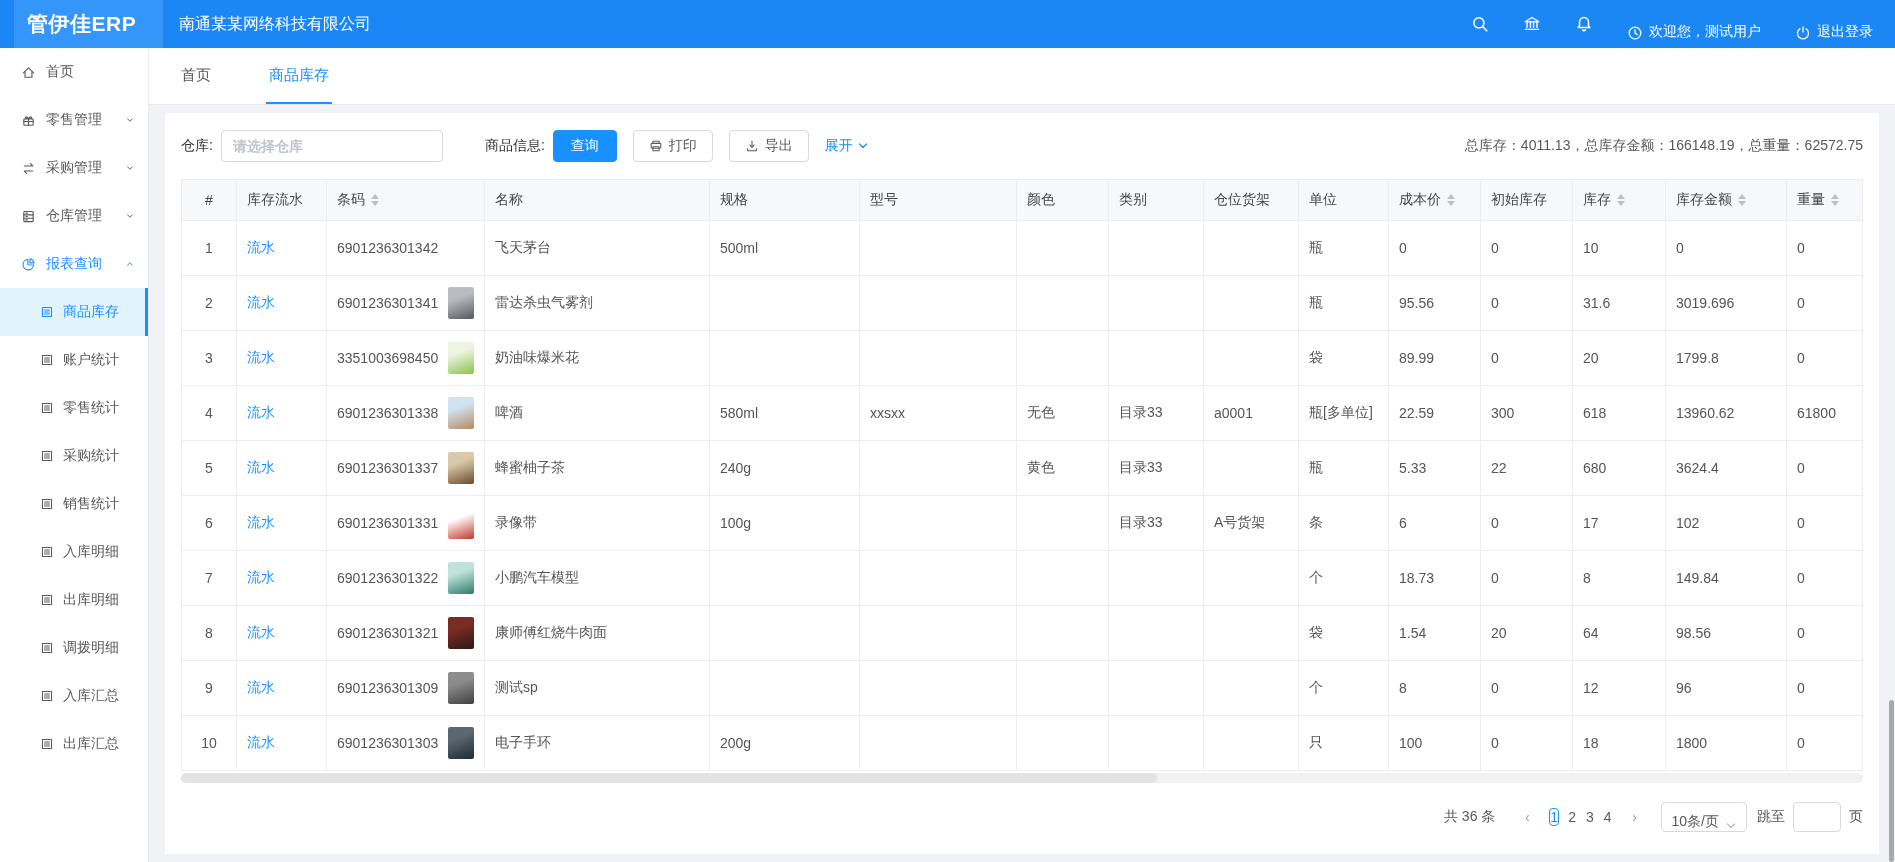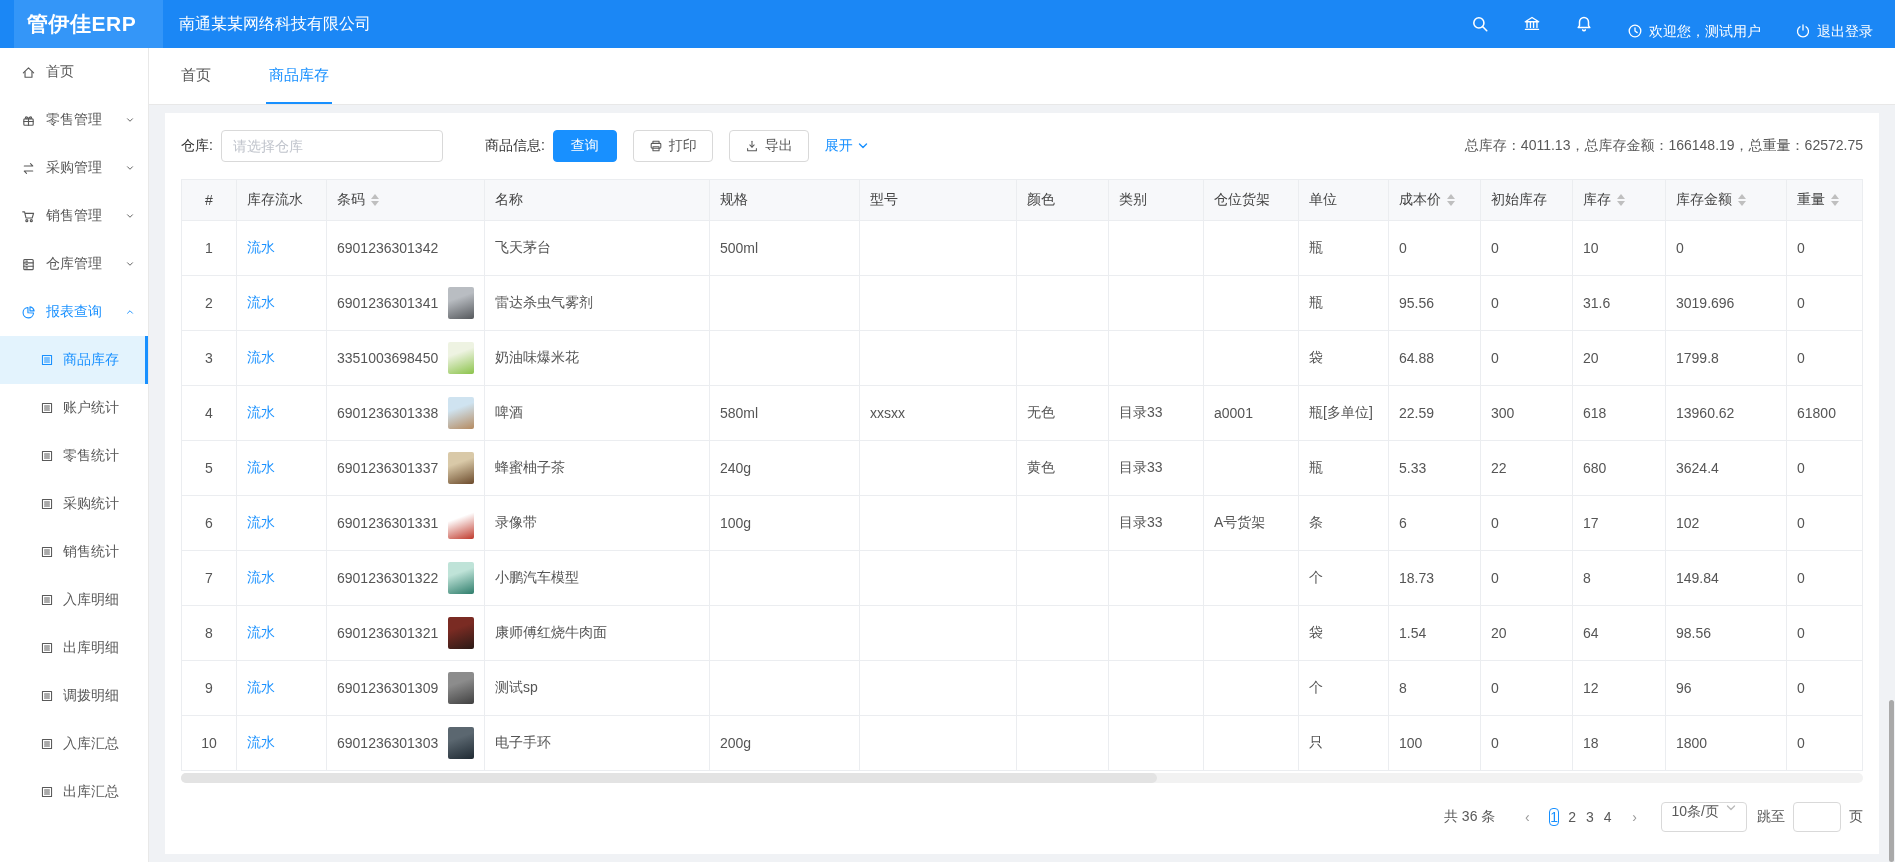--- a/index.html
+++ b/index.html
@@ -9,21 +9,21 @@
 
   
   .topbar { position:absolute; top:0; left:0; width:1895px; height:48px;
     background:#1b87f5; display:flex; align-items:center; z-index:30;padding-left:14px; }
   .logo { width:149px; height:48px; background:#3496f8; color:#fff;
     font-size:21px; font-weight:bold; line-height:48px; padding-left:13px; letter-spacing:.5px; }
   .company { color:#fff; font-size:16px; margin-left:16px; }
   .topbar-right { margin-left:auto; display:flex; align-items:center; color:#fff;
     font-size:14px; padding-right:22px; }
   .tb-ico { width:18px; height:18px; margin-left:34px; cursor:pointer; }
-  .tb-group { display:flex; align-items:flex-start; margin-left:34px; cursor:pointer;margin-top:16px; }
+  .tb-group { display:flex; align-items:flex-end; margin-left:34px; cursor:pointer;margin-top:16px; }
   .tb-group svg { width:16px; height:16px; margin-right:6px; }
 
   
   .sidebar { position:absolute; top:48px; left:0; width:149px; height:814px;
     background:#fff; border-right:1px solid #e8e8e8; z-index:20; }
   .side-item { height:48px; display:flex; align-items:center; padding-left:21px;
     color:#595959; font-size:14px; cursor:pointer; position:relative; }
   .side-item svg { width:15px; height:15px; margin-right:10px; flex:none; }
   .side-item .chev { position:absolute; right:13px; width:10px; height:10px; margin:0; }
   .side-item.active { color:#1890ff; }
@@ -41,21 +41,21 @@
   .tab { font-size:15px; color:#595959; padding:0 3px 17px; margin-right:52px;
     cursor:pointer; border-bottom:2px solid transparent; }
   .tab.active { color:#1890ff; border-bottom-color:#1890ff; }
 
   .card { background:#fff; margin:8px 16px 0; height:741px; padding:17px 16px 0; position:relative; }
 
   
   .filters { display:flex; align-items:center; font-size:14px; color:#333; }
   .f-label { margin-right:8px; white-space:nowrap; }
   .f-input { height:32px; border:1px solid #d9d9d9; border-radius:4px; padding:0 11px;
-    font-size:14px; color:#333; outline:none; font-family:inherit; }
+    font-size:14px; color:#333; outline:none; font-family:inherit;font-weight:bold; }
   .f-input::placeholder { color:#c0c4cc; }
   .w-input { width:222px; margin-right:42px; }
   .p-input { width:242px; margin-right:22px; }
   .btn { height:32px; border-radius:4px; font-size:14px; display:inline-flex;
     align-items:center; justify-content:center; cursor:pointer; font-family:inherit; }
   .btn-primary { width:64px; background:#1890ff; border:1px solid #1890ff; color:#fff; margin-right:16px; }
   .btn-plain { background:#fff; border:1px solid #d9d9d9; color:#595959; padding:0 15px; margin-right:16px; }
   .btn-plain svg { width:14px; height:14px; margin-right:6px; }
   .expand-link { color:#1890ff; display:inline-flex; align-items:center; cursor:pointer; }
   .expand-link svg { width:10px; height:10px; margin-left:5px; }
@@ -85,21 +85,21 @@
   
   .pagination { display:flex; justify-content:flex-end; align-items:center;
     margin-top:19px; font-size:14px; color:#595959; }
   .pg-total { margin-right:14px; }
   .pg-btn { min-width:28px; height:30px; line-height:30px; text-align:center;
     margin:0 4px; color:#999; cursor:pointer; }
   .pg-num { min-width:30px; height:30px; line-height:28px; text-align:center;
     margin:0 4px; border-radius:4px; cursor:pointer; color:#595959; border:1px solid transparent; }
   .pg-num.current { border-color:#1890ff; color:#1890ff; }
   .pg-size { height:30px; border:1px solid #d9d9d9; border-radius:4px; display:flex;
-    align-items:flex-start; padding:0 10px; margin:0 10px 0 8px; color:#595959; cursor:pointer; }
+    align-items:flex-end; padding:0 10px; margin:0 10px 0 8px; color:#595959; cursor:pointer; }
   .pg-size svg { width:10px; height:10px; margin-left:7px; }
   .pg-jump-input { width:48px; height:30px; border:1px solid #d9d9d9; border-radius:4px;
     margin:0 8px; outline:none; padding:0 6px; font-family:inherit; }
 
   .vscroll { position:absolute; right:1px; top:700px; width:5px; height:162px;
     background:#a9a9a9; border-radius:3px; z-index:40; }
 </style>
 </head>
 <body>
 
@@ -153,31 +153,20 @@
       <span>零售管理</span>
       <svg class="chev" viewBox="0 0 16 16" fill="none" stroke="currentColor" stroke-width="1.2" stroke-linecap="round" stroke-linejoin="round">
         <path d="M4 6 L8 10 L12 6" stroke-width="1.5"></path>
       </svg>
     </div>
     <div class="side-item">
       <svg class="" viewBox="0 0 16 16" fill="none" stroke="currentColor" stroke-width="1.2" stroke-linecap="round" stroke-linejoin="round">
         <path d="M3.5 5.3 h9 l-2.4-2.4 M12.5 10.7 h-9 l2.4 2.4"></path>
       </svg>
       <span>采购管理</span>
-      <svg class="chev" viewBox="0 0 16 16" fill="none" stroke="currentColor" stroke-width="1.2" stroke-linecap="round" stroke-linejoin="round">
-        <path d="M4 6 L8 10 L12 6" stroke-width="1.5"></path>
-      </svg>
-    </div>
-    <div class="side-item">
-      <svg class="" viewBox="0 0 16 16" fill="none" stroke="currentColor" stroke-width="1.2" stroke-linecap="round" stroke-linejoin="round">
-        <path d="M1.8 3 h2 l1.5 6.6 h6.6 l1.5-5 H4.4"></path>
-        <circle cx="6.2" cy="12.4" r="1.1"></circle>
-        <circle cx="11" cy="12.4" r="1.1"></circle>
-      </svg>
-      <span>销售管理</span>
       <svg class="chev" viewBox="0 0 16 16" fill="none" stroke="currentColor" stroke-width="1.2" stroke-linecap="round" stroke-linejoin="round">
         <path d="M4 6 L8 10 L12 6" stroke-width="1.5"></path>
       </svg>
     </div>
     <div class="side-item">
       <svg class="" viewBox="0 0 16 16" fill="none" stroke="currentColor" stroke-width="1.2" stroke-linecap="round" stroke-linejoin="round">
         <rect x="3" y="2.6" width="10" height="10.8" rx="1"></rect>
         <path d="M3 6.2 h10 M3 9.8 h10 M5.2 4.4 h1.6 M5.2 8 h1.6 M5.2 11.6 h1.6"></path>
       </svg>
       <span>仓库管理</span>
@@ -410,21 +399,21 @@
                 <div class="thumb" style="background:linear-gradient(160deg, #eef3e2 35%, #8bc34a)"></div>
               </div>
             </td>
             <td>奶油味爆米花</td>
             <td></td>
             <td></td>
             <td></td>
             <td></td>
             <td></td>
             <td>袋</td>
-            <td>64.88</td>
+            <td>89.99</td>
             <td>0</td>
             <td>20</td>
             <td>1799.8</td>
             <td>0</td>
           </tr>
           <tr>
             <td class="center">4</td>
             <td><span class="flow-link">流水</span></td>
             <td>
               <div class="barcode-cell">

